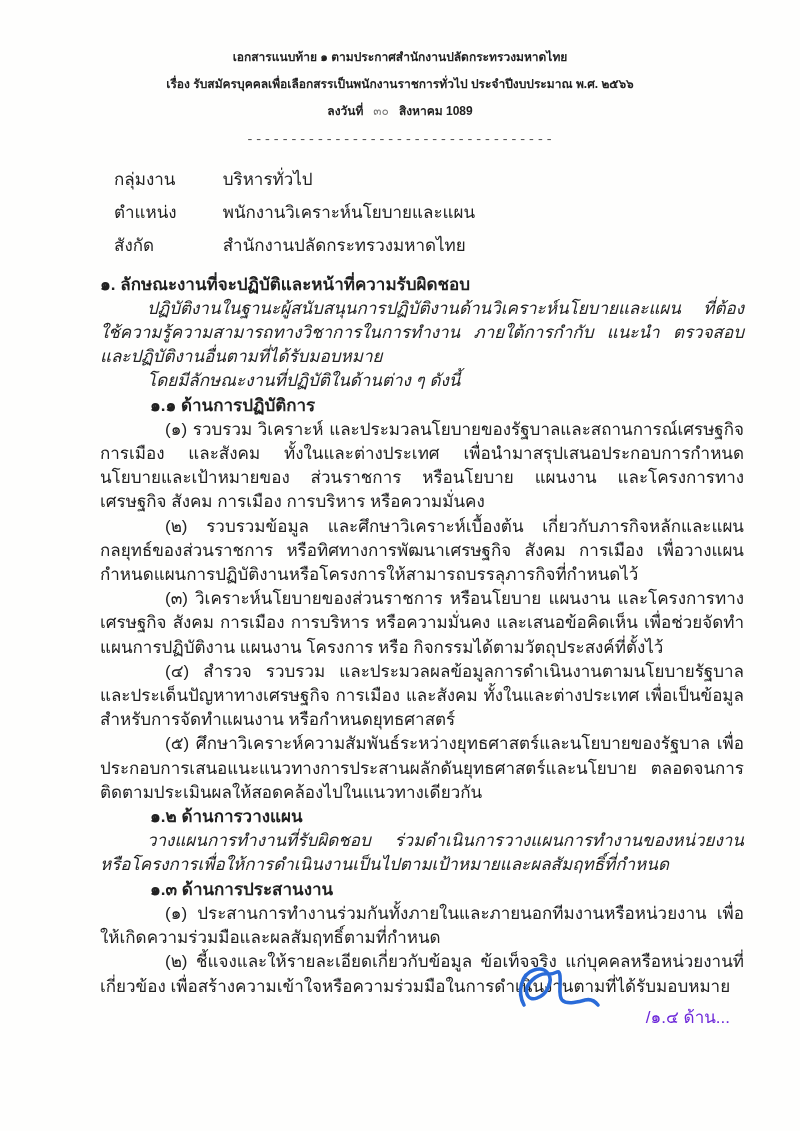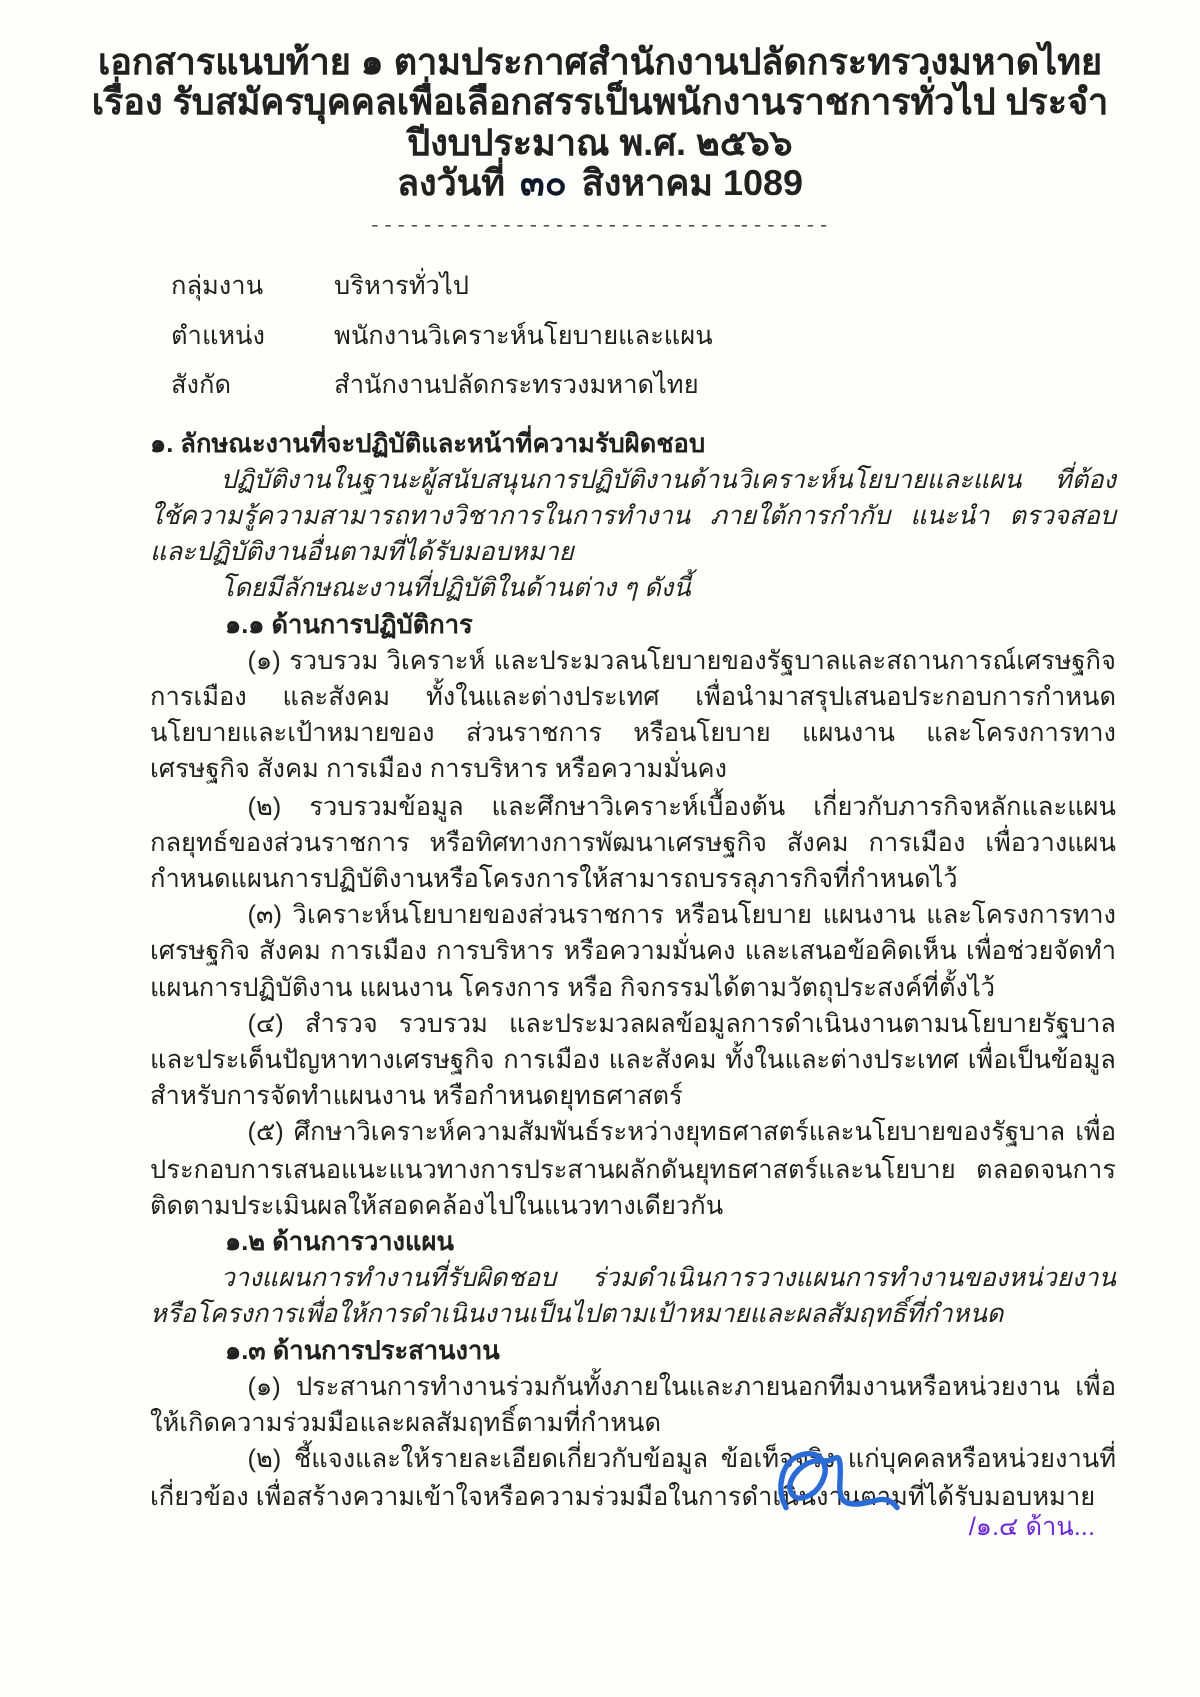--- a/index.html
+++ b/index.html
@@ -9,31 +9,31 @@
     width:800px; height:1131px;
     margin:0 auto;
     background:#fefefd;
     color:#212121;
     font-family:"Liberation Sans", sans-serif;
     font-size:17px;
     line-height:24.2px;
     overflow:hidden;
   }
   .header {
-    padding-top:28px;
+    padding-top:44px;
     text-align:center;
     font-weight:bold;
-    font-size:24px;
+    font-size:12px;
     line-height:27px;
   }
   .date-line { font-weight:bold; }
   .date-day {
-    color:#0f172a;
+    color:#737373;
     padding:0 10px;
-    font-weight:bold;
+    font-weight:normal;
   }
   .divider {
     text-align:center;
     font-size:13px;
     letter-spacing:1px;
     color:#4a4a4a;
     margin-top:7px;
     line-height:16px;
     font-family:"Liberation Mono", monospace;
   }

